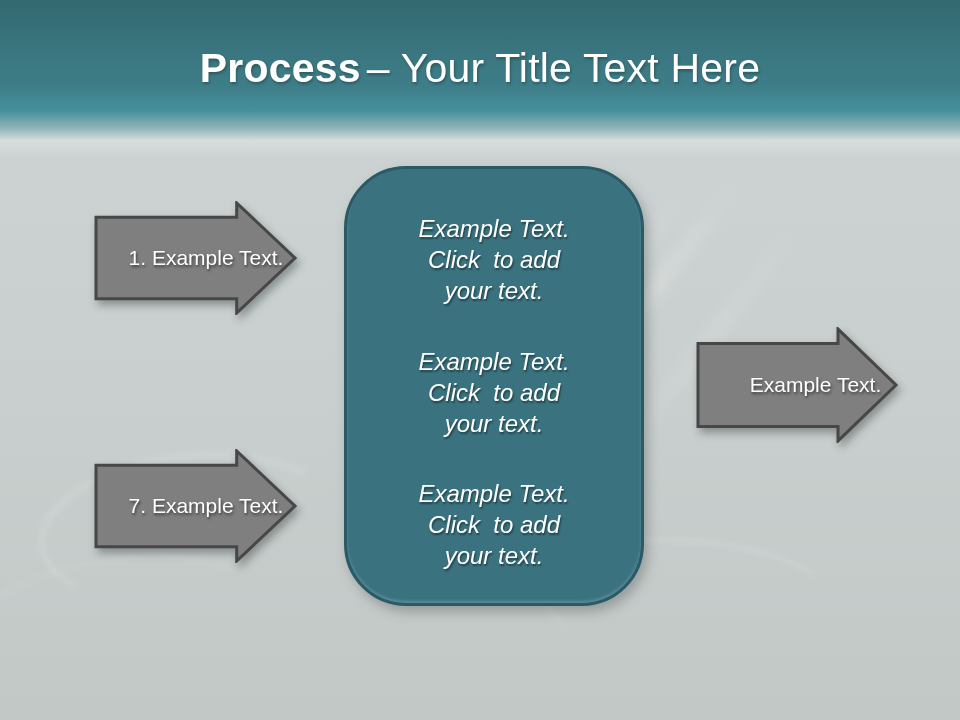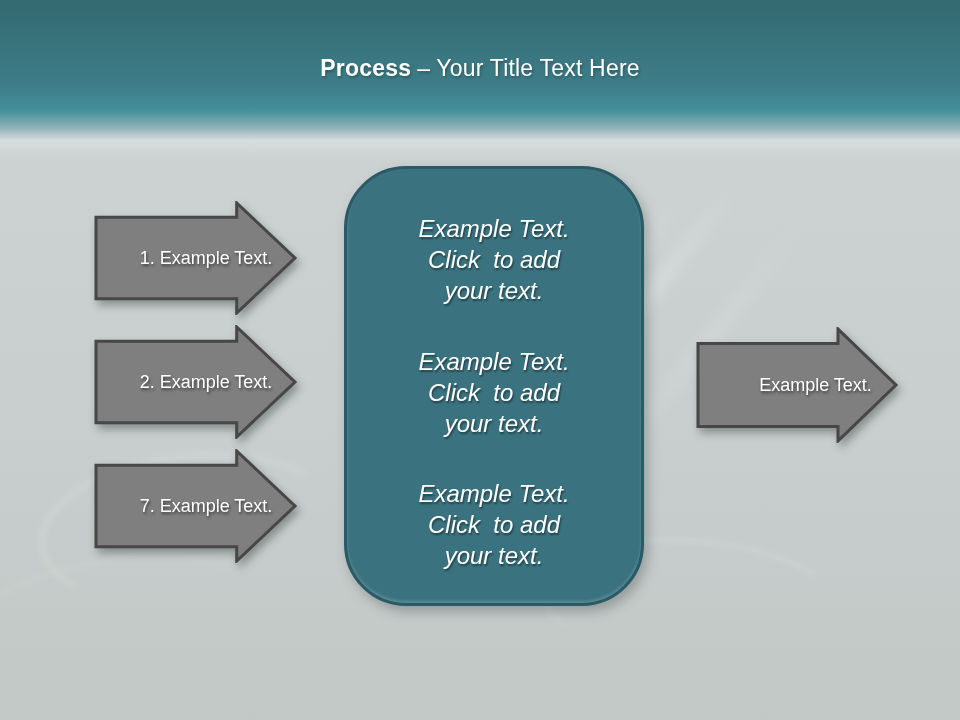--- a/index.html
+++ b/index.html
@@ -28,21 +28,21 @@
       rgba(224,231,231,0.55) 89%,
       rgba(202,208,207,0) 100%);
   }
   .title {
     position: absolute;
     top: 48px;
     left: 0;
     width: 100%;
     text-align: center;
     color: #ffffff;
-    font-size: 23px;
+    font-size: 41px;
     line-height: 40px;
     font-weight: normal;
     text-shadow: 1px 2px 3px rgba(0,0,0,0.28);
     letter-spacing: 0.2px;
   }
   .title-bold { font-weight: bold; margin-right: 6px; }
 
   
   .bg-streak {
     position: absolute;
@@ -75,21 +75,21 @@
     height: 100%;
     filter: drop-shadow(3px 5px 4px rgba(55,65,65,0.45));
   }
   .arrow-label {
     position: absolute;
     inset: 0;
     display: flex;
     align-items: center;
     justify-content: center;
     color: #ffffff;
-    font-size: 18px;
+    font-size: 21px;
     text-shadow: 1px 2px 3px rgba(0,0,0,0.55);
     white-space: pre;
     padding-left: 36px;
   }
   .arrow-1 { left: 94px; top: 201px; width: 204px; height: 114px; }
   .arrow-2 { left: 94px; top: 325px; width: 204px; height: 114px; }
   .arrow-3 { left: 94px; top: 449px; width: 204px; height: 114px; }
   .arrow-1 .arrow-label, .arrow-2 .arrow-label, .arrow-3 .arrow-label { padding-right: 16px; }
   .arrow-right { left: 696px; top: 327px; width: 203px; height: 116px; }
 
@@ -135,26 +135,20 @@
   <div class="bg-swirl w2"></div>
   <div class="bg-swirl w3"></div>
 
   <div class="arrow arrow-1">
     <svg viewBox="0 0 203 113" preserveAspectRatio="none">
       <polygon points="2,16 142,16 142,2 200,56.5 142,111 142,97 2,97" fill="#7f7f7f" stroke="#474747" stroke-width="3" stroke-linejoin="miter"></polygon>
     </svg>
     <span class="arrow-label">1. Example Text.</span>
   </div>
 
-  <div class="arrow arrow-2">
-    <svg viewBox="0 0 203 113" preserveAspectRatio="none">
-      <polygon points="2,16 142,16 142,2 200,56.5 142,111 142,97 2,97" fill="#7f7f7f" stroke="#474747" stroke-width="3" stroke-linejoin="miter"></polygon>
-    </svg>
-    <span class="arrow-label">2. Example Text.</span>
-  </div>
 
   <div class="arrow arrow-3">
     <svg viewBox="0 0 203 113" preserveAspectRatio="none">
       <polygon points="2,16 142,16 142,2 200,56.5 142,111 142,97 2,97" fill="#7f7f7f" stroke="#474747" stroke-width="3" stroke-linejoin="miter"></polygon>
     </svg>
     <span class="arrow-label">7. Example Text.</span>
   </div>
 
   <div class="center-box">
     <div class="box-block">

